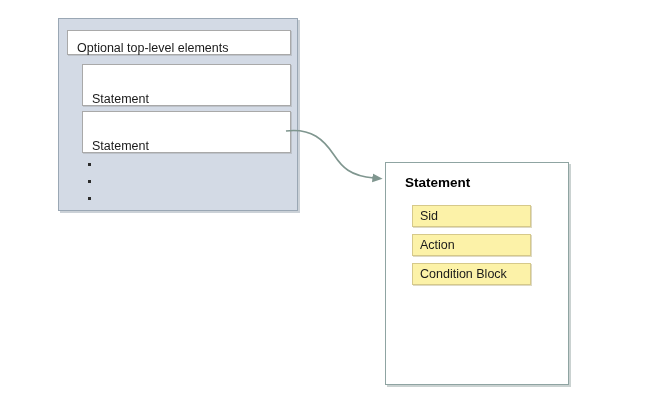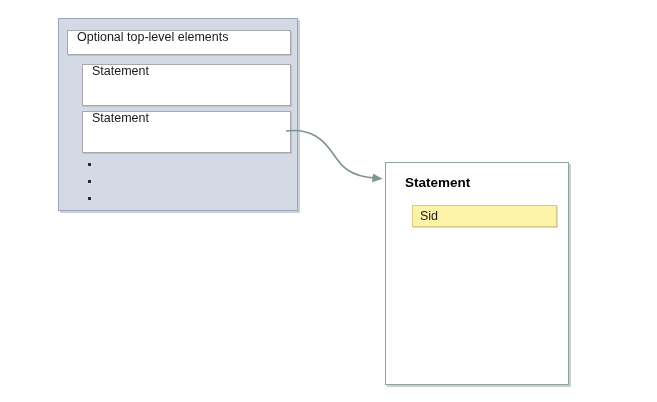--- a/index.html
+++ b/index.html
@@ -32,21 +32,21 @@
     box-shadow: 2px 2px 0 rgba(140,152,166,0.45);
   }
 
   .white-box {
     position: absolute;
     background: #ffffff;
     border: 1px solid #a9a9a9;
     box-sizing: border-box;
     box-shadow: 1px 1px 0 rgba(150,150,150,0.35);
     display: flex;
-    align-items: flex-start;
+    align-items: flex-end;
   }
   .white-box > span {
     padding-left: 9px;
     font-size: 12.5px;
     color: #1a1a1a;
     line-height: 1;
   }
 
   #top-level-box {
     left: 8px;
@@ -121,21 +121,21 @@
     color: #000000;
     line-height: 1;
   }
   #statement-fields {
     position: absolute;
     left: 26px;
     top: 42px;
     width: 145px;
   }
   .field-row {
-    width: 145px;
+    width: 119px;
     height: 22px;
     background: #fcf2a8;
     border: 1px solid #d6c98a;
     box-sizing: border-box;
     box-shadow: 1px 1px 0 rgba(190,182,140,0.5);
     margin-bottom: 7px;
     display: flex;
     align-items: center;
   }
   .field-row > span {
@@ -182,17 +182,23 @@
   </svg>
 
   <div id="statement-detail-panel">
 
     <div id="statement-detail-title">Statement</div>
 
     <div id="statement-fields">
       <div class="field-row">
         <span>Sid</span>
       </div>
+      <div class="field-row">
+        <span>Action</span>
+      </div>
+      <div class="field-row">
+        <span>Condition Block</span>
+      </div>
     </div>
 
   </div>
 
 </div>
 
 </body></html>

